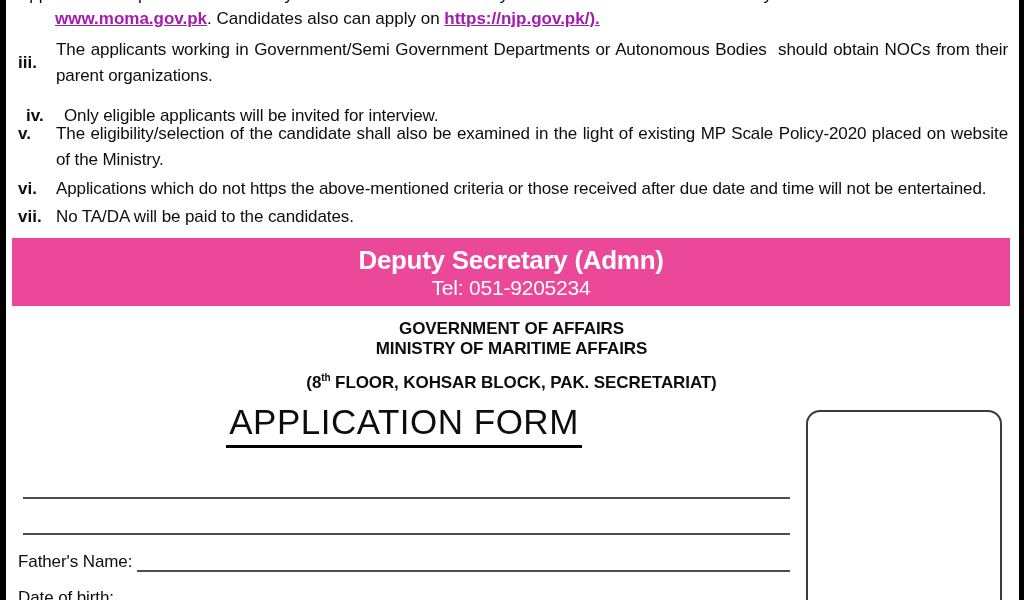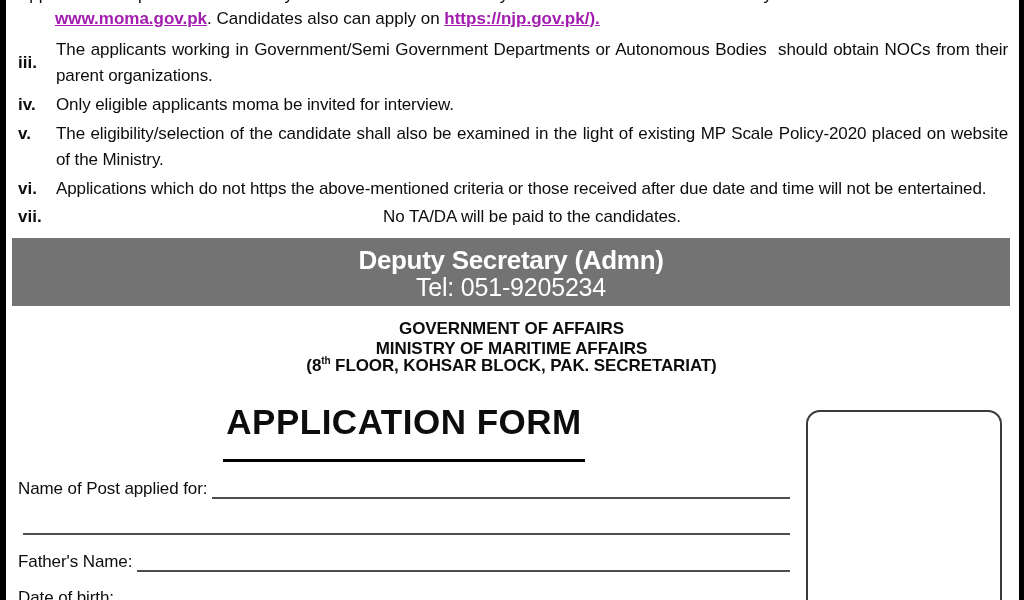--- a/index.html
+++ b/index.html
@@ -17,32 +17,32 @@
 
   
   .notice-row{left:18px;width:990px;display:flex;font-size:17px;line-height:26px;}
   .notice-num{width:38px;flex:0 0 38px;font-weight:bold;}
   .notice-txt{width:952px;text-align:justify;white-space:pre-wrap;letter-spacing:-0.1px;}
   .clipped-line{top:-14px;left:18px;width:990px;font-size:17px;line-height:17px;white-space:nowrap;overflow:hidden;}
   .url-line{top:9px;left:55px;font-size:17px;line-height:20px;white-space:nowrap;}
   .lnk{font-weight:bold;text-decoration:underline;color:#a21caf;}
 
   
-  .sig-bar{left:12px;top:238px;width:998px;height:68px;background:#737373;color:#ffffff;
+  .sig-bar{left:12px;top:238px;width:998px;height:68px;background:#ec4899;color:#ffffff;
     display:flex;flex-direction:column;align-items:center;justify-content:center;}
   .sig-title{font-size:26px;font-weight:bold;line-height:30px;letter-spacing:-0.3px;}
-  .sig-tel{font-size:25px;line-height:25px;letter-spacing:-0.2px;}
+  .sig-tel{font-size:21px;line-height:25px;letter-spacing:-0.2px;}
 
   
   .hdr{left:12px;width:999px;text-align:center;font-weight:bold;font-size:17px;line-height:20px;letter-spacing:-0.1px;}
   .hdr sup{font-size:10px;vertical-align:super;line-height:0;}
 
   .form-title-wrap{left:18px;top:402px;width:772px;text-align:center;}
-  .form-title{display:inline-block;font-size:35px;font-weight:bold;letter-spacing:0.5px;
-    border-bottom:3px solid #000;padding:0 3px 17px 3px;line-height:40px;}
+  .form-title{display:inline-block;font-size:35px;font-weight:normal;letter-spacing:0.5px;
+    border-bottom:3px solid #000;padding:0 3px 3px 3px;line-height:40px;}
 
   
   .photo-box{left:806px;top:410px;width:192px;height:215px;background:#fff;
     border:2px solid #3a3a3a;border-radius:14px;}
 
   
   .field-row{left:18px;width:772px;height:21px;display:flex;font-size:17px;line-height:21px;}
   .field-label{flex:0 0 auto;white-space:nowrap;letter-spacing:-0.1px;}
   .field-line{flex:1 1 auto;margin-left:5px;border-bottom:2px solid #4d4d4d;}
 </style>
@@ -56,57 +56,56 @@
 
 <div class="abs url-line">
   <span class="lnk">www.moma.gov.pk</span><span>. Candidates also can apply on </span><span class="lnk">https://njp.gov.pk/).</span>
 </div>
 
 <div class="abs notice-row" style="top:37px;align-items:center;">
   <div class="notice-num">iii.</div>
   <div class="notice-txt">The applicants working in Government/Semi Government Departments or Autonomous Bodies  should obtain NOCs from their parent organizations.</div>
 </div>
 
-<div class="abs notice-row" style="top:92px;">
+<div class="abs notice-row" style="top:103px;margin-left:8px;">
   <div class="notice-num">iv.</div>
-  <div class="notice-txt">Only eligible applicants moma be invited for interview.</div>
+  <div class="notice-txt">Only eligible applicants will be invited for interview.</div>
 </div>
 
 <div class="abs notice-row" style="top:121px;">
   <div class="notice-num">v.</div>
   <div class="notice-txt">The eligibility/selection of the candidate shall also be examined in the light of existing MP Scale Policy-2020 placed on website of the Ministry.</div>
 </div>
 
 <div class="abs notice-row" style="top:176px;">
   <div class="notice-num">vi.</div>
   <div class="notice-txt" style="text-align:left;">Applications which do not https the above-mentioned criteria or those received after due date and time will not be entertained.</div>
 </div>
 
 <div class="abs notice-row" style="top:204px;">
   <div class="notice-num">vii.</div>
-  <div class="notice-txt" style="text-align:center;">No TA/DA will be paid to the candidates.</div>
+  <div class="notice-txt" style="text-align:left;">No TA/DA will be paid to the candidates.</div>
 </div>
 
 <div class="abs sig-bar">
   <div class="sig-title">Deputy Secretary (Admn)</div>
   <div class="sig-tel">Tel: 051-9205234</div>
 </div>
 
 <div class="abs hdr" style="top:319px;">GOVERNMENT OF AFFAIRS</div>
 <div class="abs hdr" style="top:331px;margin-top:8px;">MINISTRY OF MARITIME AFFAIRS</div>
-<div class="abs hdr" style="top:356px;"><span>(8</span><sup>th</sup><span> FLOOR, KOHSAR BLOCK, PAK. SECRETARIAT)</span></div>
+<div class="abs hdr" style="top:373px;"><span>(8</span><sup>th</sup><span> FLOOR, KOHSAR BLOCK, PAK. SECRETARIAT)</span></div>
 
 <div class="abs form-title-wrap">
   <span class="form-title">APPLICATION FORM</span>
 </div>
 
 <div class="abs photo-box"></div>
 
 <div class="abs field-row" style="top:478px;">
-  <span class="field-label">Name of Post applied for:</span>
   <span class="field-line"></span>
 </div>
 
 <div class="abs field-row" style="top:514px;">
   <span class="field-line"></span>
 </div>
 
 <div class="abs field-row" style="top:551px;">
   <span class="field-label">Father's Name:</span>
   <span class="field-line"></span>

